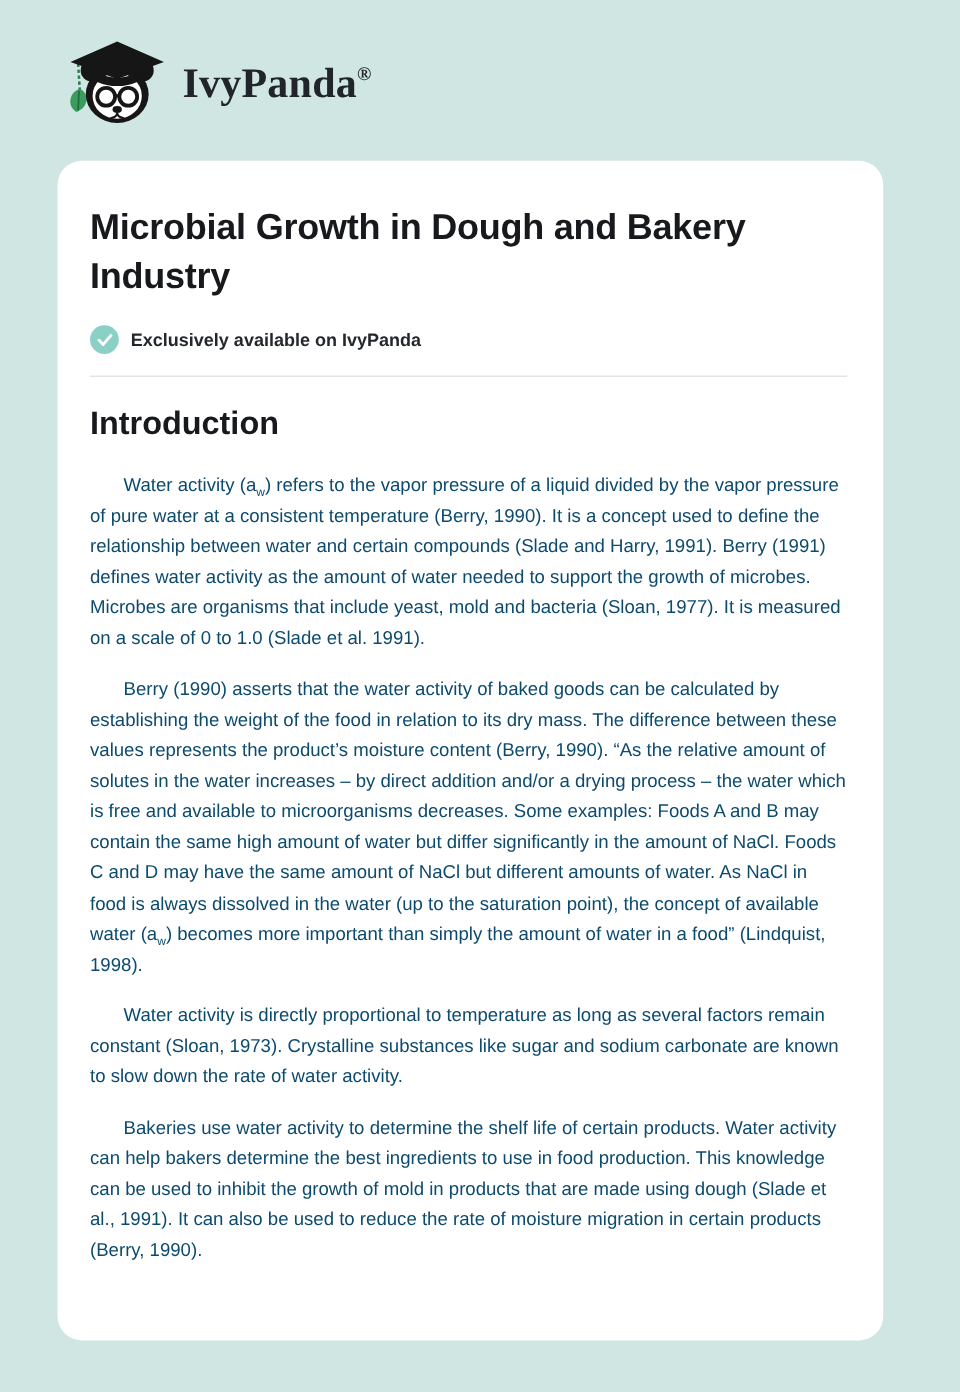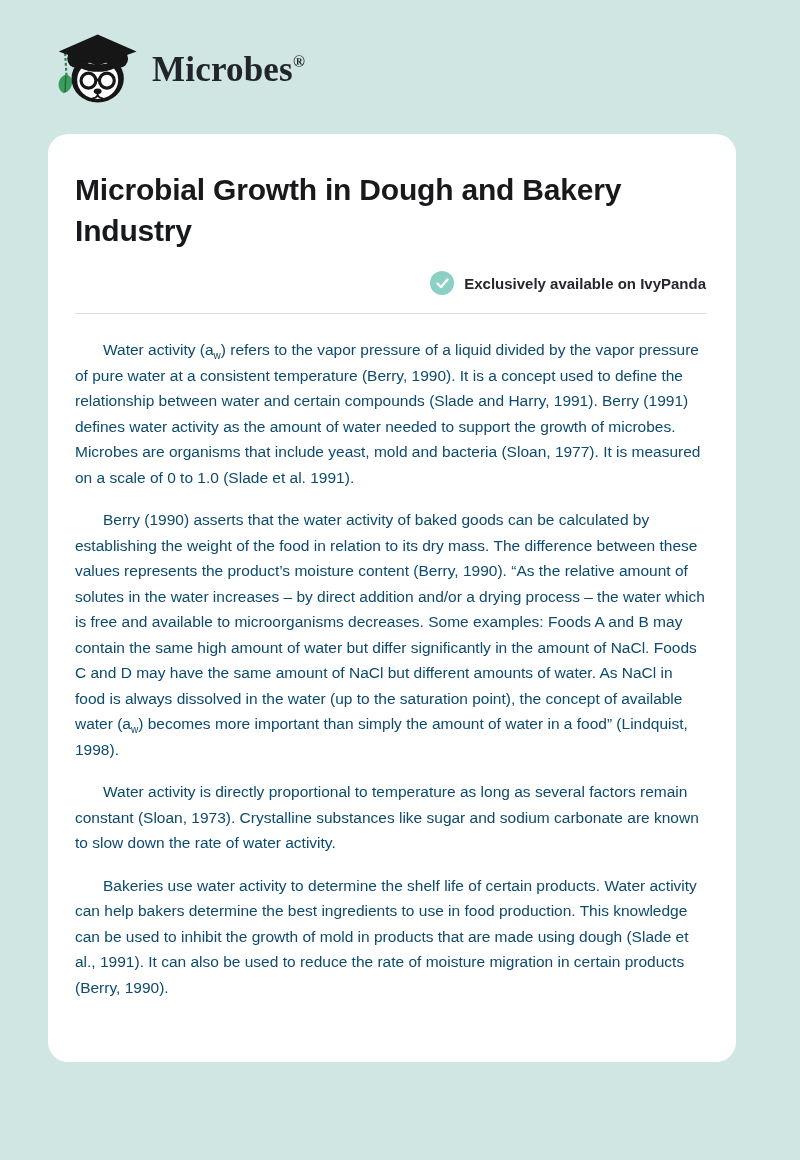--- a/index.html
+++ b/index.html
@@ -48,21 +48,20 @@
     line-height: 1.35;
     font-weight: 700;
     color: #17191c;
     letter-spacing: -0.2px;
   }
   .badge {
     display: flex;
     align-items: center;
     gap: 10px;
     margin-top: 20px;
-    justify-content: flex-end;
   }
   .badge-circle {
     width: 24px;
     height: 24px;
     min-width: 24px;
     border-radius: 50%;
     background: #8bd0c5;
     display: flex;
     align-items: center;
     justify-content: center;
@@ -117,38 +116,39 @@
         <path d="M48 40 Q73 53 98 40 L98 51 Q73 62 48 51 Z" fill="#161616"></path>
 
         <circle cx="60" cy="69" r="10.5" fill="none" stroke="#161616" stroke-width="4.5"></circle>
         <circle cx="86" cy="69" r="10.5" fill="none" stroke="#161616" stroke-width="4.5"></circle>
         <line x1="70" y1="68" x2="76" y2="68" stroke="#161616" stroke-width="4"></line>
 
         <ellipse cx="73" cy="84" rx="5.5" ry="4" fill="#161616"></ellipse>
         <path d="M73 88 Q73 93 66 94 M73 88 Q73 93 80 94" stroke="#161616" stroke-width="2.5" fill="none" stroke-linecap="round"></path>
       </svg>
     </span>
-    <span class="brand"><span>Microbes</span><span class="reg">®</span></span>
+    <span class="brand"><span>IvyPanda</span><span class="reg">®</span></span>
   </header>
 
   <main class="card">
 
     <h1 class="title">Microbial Growth in Dough and Bakery Industry</h1>
 
     <div class="badge">
       <span class="badge-circle">
         <svg width="13" height="11" viewBox="0 0 13 11" xmlns="http://www.w3.org/2000/svg" aria-hidden="true">
           <polyline points="1.5,5.5 5,9 11.5,1.5" fill="none" stroke="#ffffff" stroke-width="2.4" stroke-linecap="round" stroke-linejoin="round"></polyline>
         </svg>
       </span>
       <span class="badge-text">Exclusively available on IvyPanda</span>
     </div>
 
     <hr class="divider">
 
+    <h2 class="section-heading">Introduction</h2>
 
     <p class="para first"><span>Water activity (a</span><sub>w</sub><span>) refers to the vapor pressure of a liquid divided by the vapor pressure of pure water at a consistent temperature (Berry, 1990). It is a concept used to define the relationship between water and certain compounds (Slade and Harry, 1991). Berry (1991) defines water activity as the amount of water needed to support the growth of microbes. Microbes are organisms that include yeast, mold and bacteria (Sloan, 1977). It is measured on a scale of 0 to 1.0 (Slade et al. 1991).</span></p>
 
     <p class="para"><span>Berry (1990) asserts that the water activity of baked goods can be calculated by establishing the weight of the food in relation to its dry mass. The difference between these values represents the product’s moisture content (Berry, 1990). “As the relative amount of solutes in the water increases – by direct addition and/or a drying process – the water which is free and available to microorganisms decreases. Some examples: Foods A and B may contain the same high amount of water but differ significantly in the amount of NaCl. Foods C and D may have the same amount of NaCl but different amounts of water. As NaCl in food is always dissolved in the water (up to the saturation point), the concept of available water (a</span><sub>w</sub><span>) becomes more important than simply the amount of water in a food” (Lindquist, 1998).</span></p>
 
     <p class="para">Water activity is directly proportional to temperature as long as several factors remain constant (Sloan, 1973). Crystalline substances like sugar and sodium carbonate are known to slow down the rate of water activity.</p>
 
     <p class="para">Bakeries use water activity to determine the shelf life of certain products. Water activity can help bakers determine the best ingredients to use in food production. This knowledge can be used to inhibit the growth of mold in products that are made using dough (Slade et al., 1991). It can also be used to reduce the rate of moisture migration in certain products (Berry, 1990).</p>
 
   </main>

